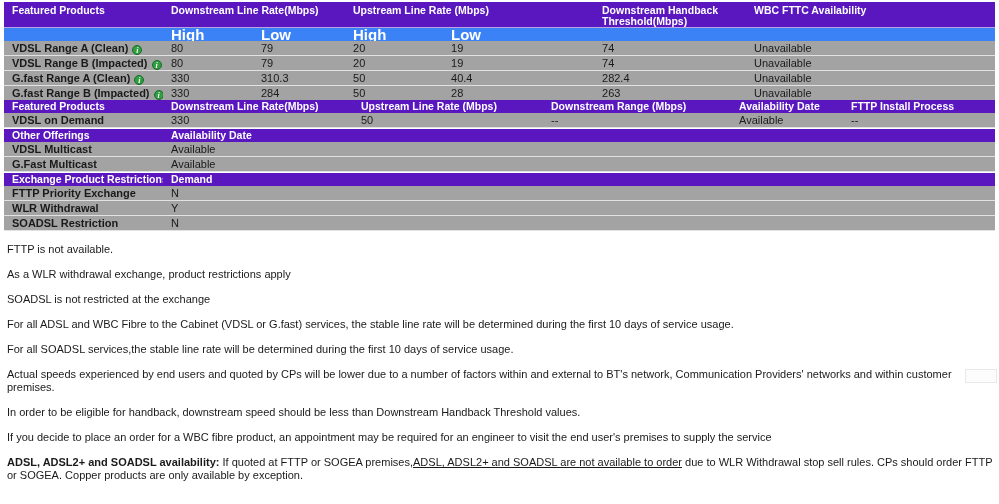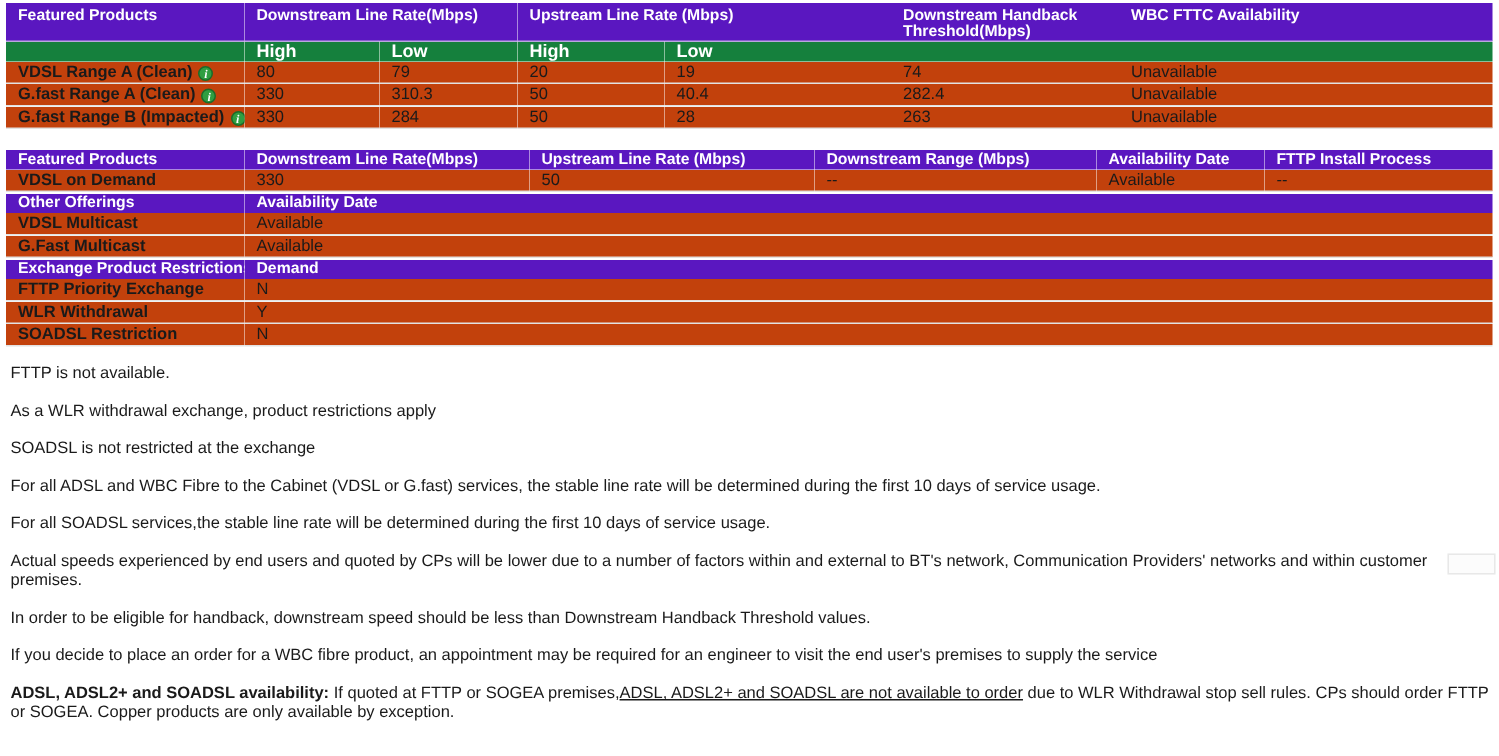--- a/index.html
+++ b/index.html
@@ -51,31 +51,31 @@
     line-height: 13px;
     padding-left: 8px;
   }
   .hdr-row.tall td {
     height: 22px;
     line-height: 11px;
     vertical-align: top;
     padding-top: 3px;
   }
   .sub-row td {
-    background: #15803d;
+    background: #3b82f6;
     color: #ffffff;
     font-weight: bold;
-    font-size: 12px;
+    font-size: 15px;
     height: 13px;
     line-height: 13px;
     padding-left: 8px;
     border-top: 1px solid #b9a6e0;
   }
   .data-row td {
-    background: #c2410c;
+    background: #a3a3a3;
     color: #1a1a1a;
     height: 14px;
     line-height: 14px;
     padding-left: 8px;
     border-bottom: 1px solid #e2e2e2;
     font-size: 11px;
   }
   .data-row td.prodname {
     font-weight: bold;
   }
@@ -171,20 +171,30 @@
         <td class="prodname"><span>VDSL Range A (Clean)</span><span class="info-icon">i</span></td>
         <td class="plain">80</td>
         <td class="plain">79</td>
         <td class="plain">20</td>
         <td class="plain">19</td>
         <td class="plain">74</td>
         <td class="plain">Unavailable</td>
         <td class="plain">Available</td>
       </tr>
 
+      <tr class="data-row">
+        <td class="prodname"><span>VDSL Range B (Impacted)</span><span class="info-icon">i</span></td>
+        <td class="plain">80</td>
+        <td class="plain">79</td>
+        <td class="plain">20</td>
+        <td class="plain">19</td>
+        <td class="plain">74</td>
+        <td class="plain">Unavailable</td>
+        <td class="plain">Available</td>
+      </tr>
 
       <tr class="data-row">
         <td class="prodname"><span>G.fast Range A (Clean)</span><span class="info-icon">i</span></td>
         <td class="plain">330</td>
         <td class="plain">310.3</td>
         <td class="plain">50</td>
         <td class="plain">40.4</td>
         <td class="plain">282.4</td>
         <td class="plain">Unavailable</td>
         <td class="plain">Green</td>

